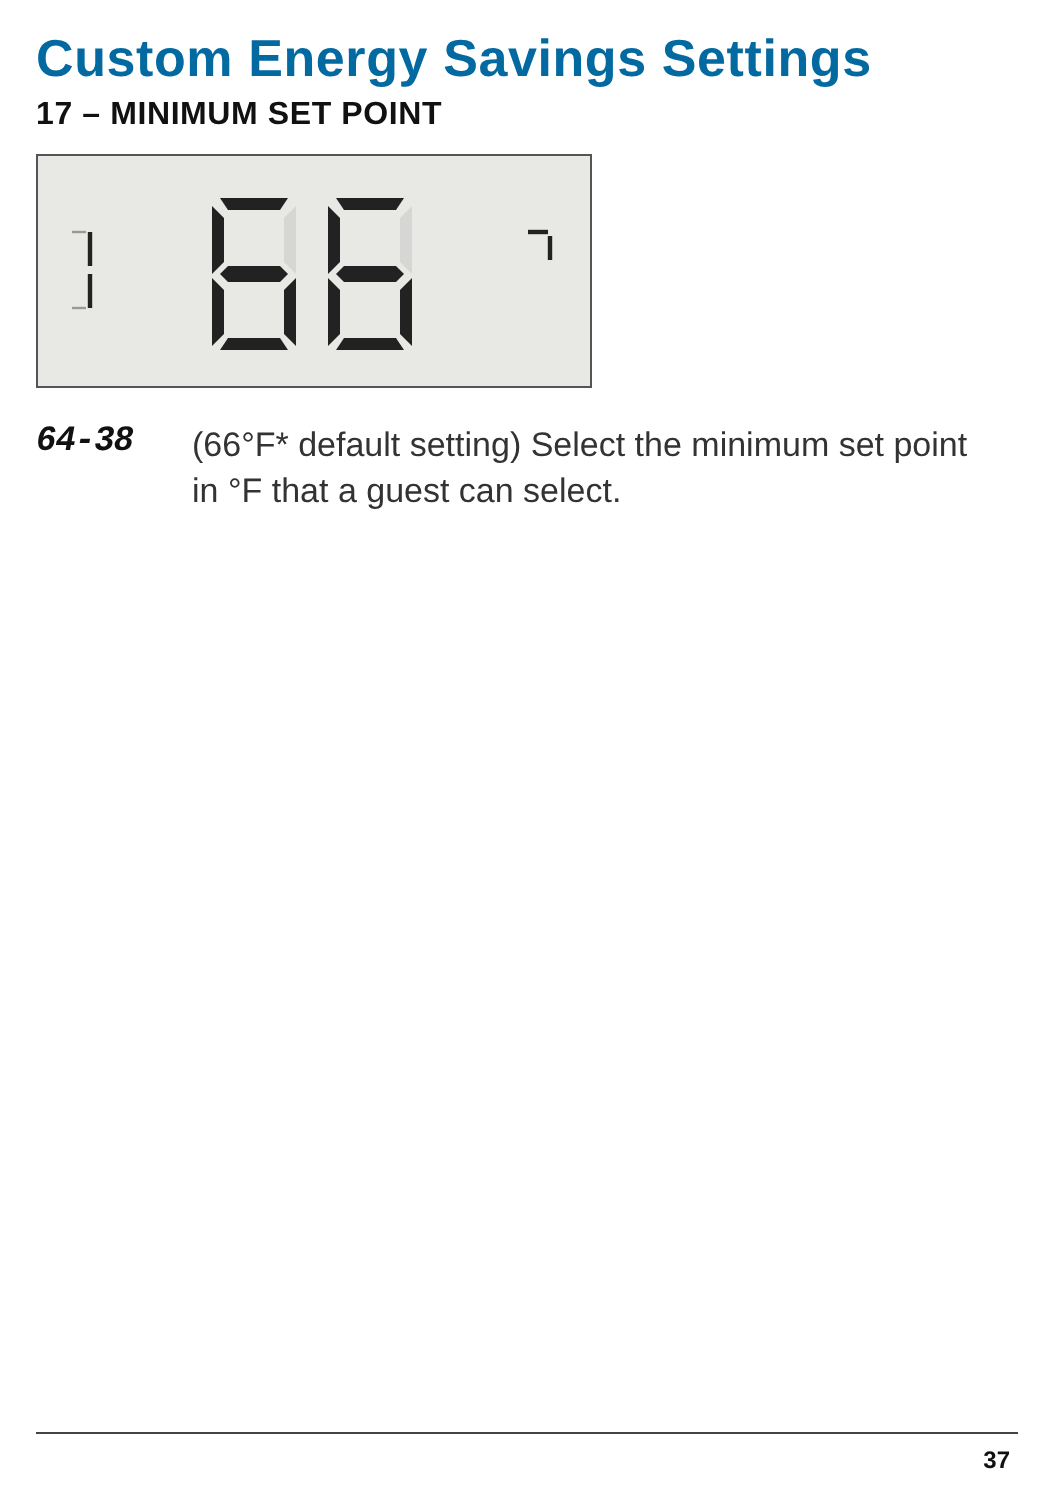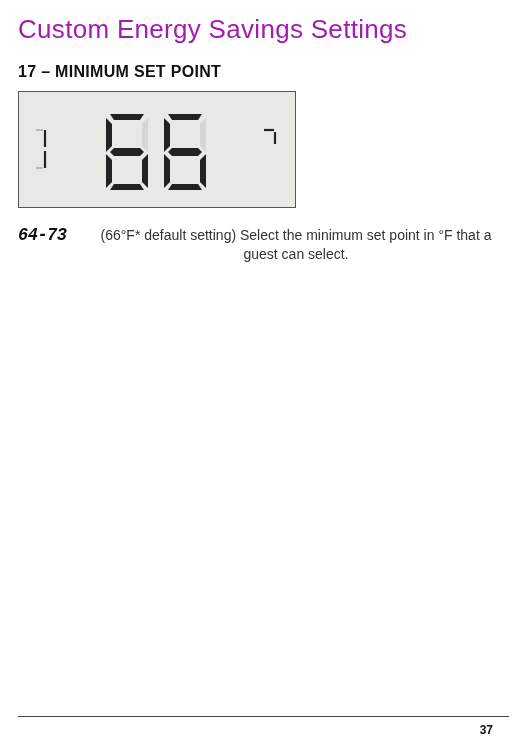--- a/index.html
+++ b/index.html
@@ -11,24 +11,24 @@
       width: 525px;
       height: 749px;
       background: #ffffff;
       font-family: Arial, Helvetica, sans-serif;
       color: #222222;
       position: relative;
       padding: 14px 18px 18px 18px;
     }
     .page-title {
       font-size: 26px;
-      font-weight: 400;
-      color: #a21caf;
+      font-weight: 700;
+      color: #0369a1;
       letter-spacing: 0.3px;
-      margin-bottom: 18px;
+      margin-bottom: 4px;
     }
     .section-heading {
       font-size: 16px;
       font-weight: 700;
       color: #111111;
       letter-spacing: 0.3px;
       margin-bottom: 10px;
     }
     .lcd-panel {
       width: 278px;
@@ -86,30 +86,29 @@
       font-weight: 700;
       font-size: 17px;
       color: #111111;
       font-style: italic;
       letter-spacing: -0.5px;
       flex-shrink: 0;
       min-width: 62px;
       transform: scaleY(1.05);
     }
     .description-text {
-      font-size: 14px;
+      font-size: 17px;
       color: #333333;
       line-height: 1.35;
       max-width: 400px;
-      text-align: center;
     }
     .page-number {
       position: absolute;
       bottom: 12px;
-      right: 32px;
+      right: 20px;
       font-size: 12px;
       font-weight: 700;
       color: #111111;
     }
     .footer-line {
       position: absolute;
       bottom: 32px;
       left: 18px;
       right: 16px;
       border-top: 1px solid #444444;
@@ -177,18 +176,18 @@
         <g fill="none" stroke="#222" stroke-width="2.2" stroke-linecap="butt">
           <line x1="3" y1="4" x2="13" y2="4"></line>
           <line x1="14" y1="6" x2="14" y2="18"></line>
         </g>
       </svg>
     </span>
   </div>
 </div>
 
 <div class="description-row">
-  <span class="range-label">64-73</span>
+  <span class="range-label">64-38</span>
   <span class="description-text">(66°F* default setting) Select the minimum set point in °F that a guest can select.</span>
 </div>
 
 <div class="footer-line"></div>
 <div class="page-number">37</div>
 
 </body></html>

